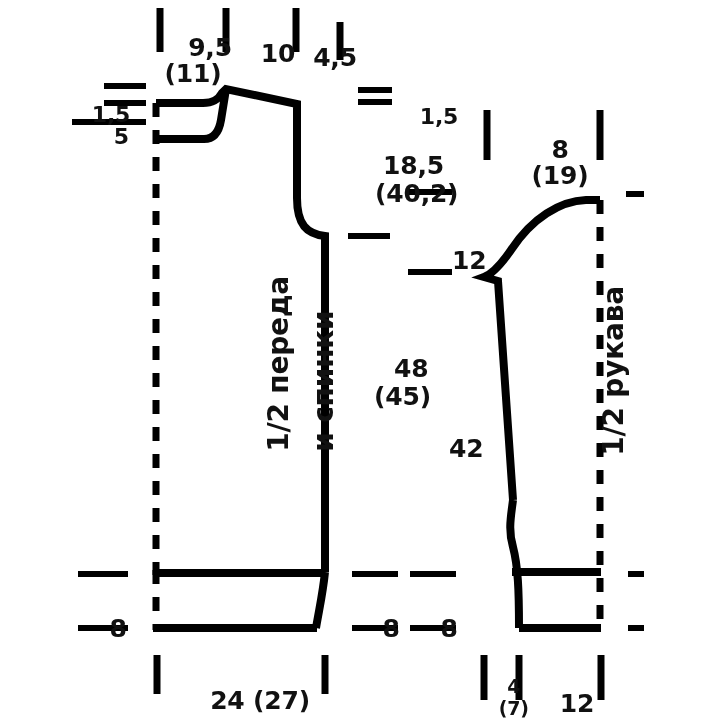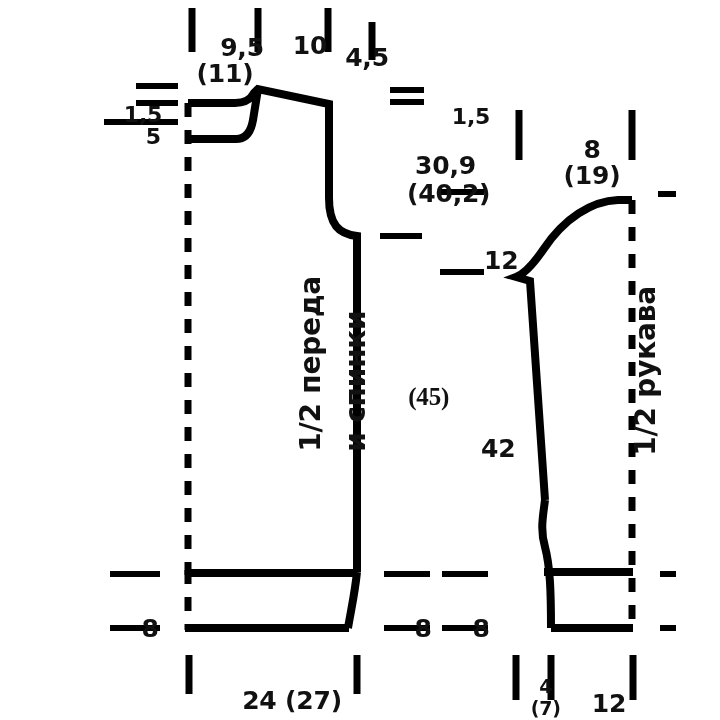--- a/index.html
+++ b/index.html
@@ -7,21 +7,20 @@
     padding: 0;
     background: #ffffff;
   }
   #schematic-root {
     position: relative;
     width: 644px;
     height: 720px;
     background: #ffffff;
     font-family: "DejaVu Sans", "Liberation Sans", sans-serif;
     overflow: hidden;
-    margin-left: 32px;
   }
   #schematic-svg {
     position: absolute;
     left: 0;
     top: 0;
     width: 720px;
     height: 720px;
   }
   .lbl {
     position: absolute;
@@ -172,51 +171,54 @@
 
   </svg>
 
   <div class="lbl num center" style="left:193px; top:6px;">
     <span>9,5</span>
   </div>
   <div class="lbl num center" style="left:176px; top:32px;">
     <span>(11)</span>
   </div>
 
-  <div class="lbl num center" style="left:261px; top:4px;text-align:right;">
+  <div class="lbl num center" style="left:261px; top:12px;text-align:right;">
     <span>10</span>
   </div>
 
   <div class="lbl num center" style="left:318px; top:16px;">
     <span>4,5</span>
   </div>
 
   <div class="lbl num-sm" style="left:62px; top:78px;">
     <span>1,5</span>
   </div>
   <div class="lbl num-sm" style="left:84px; top:100px;">
     <span>5</span>
   </div>
 
   <div class="lbl num-sm" style="left:390px; top:80px;">
     <span>1,5</span>
   </div>
 
   <div class="lbl num" style="left:349px; top:124px;">
-    <span>30,9</span>
+    <span>18,5</span>
   </div>
   <div class="lbl num" style="left:341px; top:152px;">
     <span>(40,2)</span>
   </div>
 
   <div class="lbl num" style="left:418px; top:219px;">
     <span>12</span>
   </div>
 
-  <div class="lbl num" style="left:352px; top:355px;font-family:Liberation Serif, serif;">
+  <div class="lbl num" style="left:360px; top:327px;">
+    <span>48</span>
+  </div>
+  <div class="lbl num" style="left:340px; top:355px;">
     <span>(45)</span>
   </div>
 
   <div class="lbl num" style="left:415px; top:407px;">
     <span>42</span>
   </div>
 
 
   <div class="lbl num center" style="left:101px; top:587px;">
     <span>8</span>

